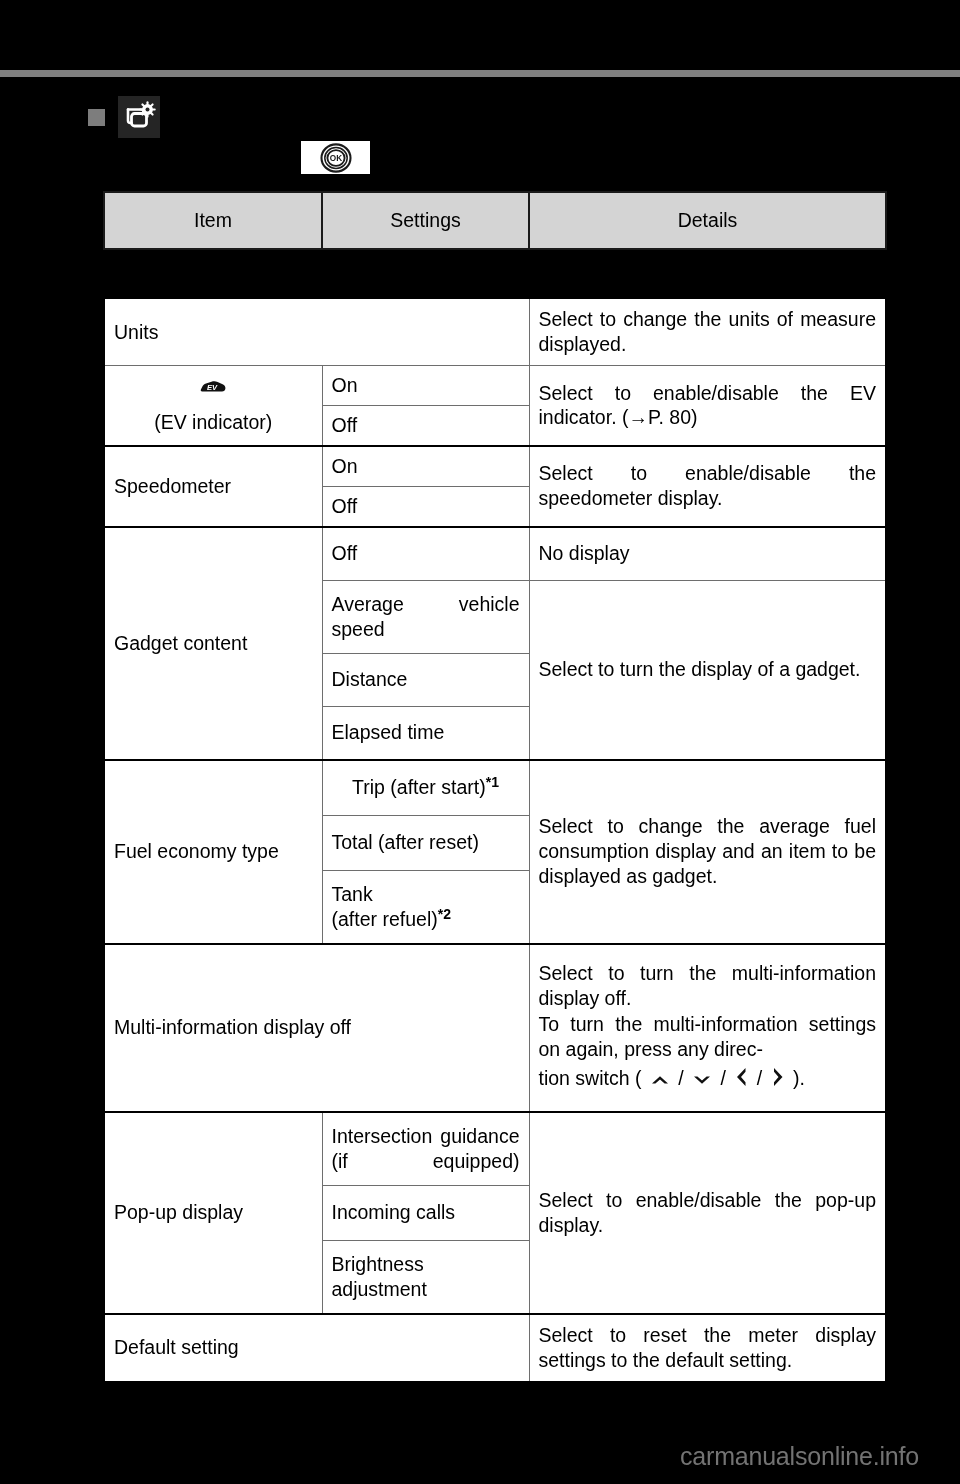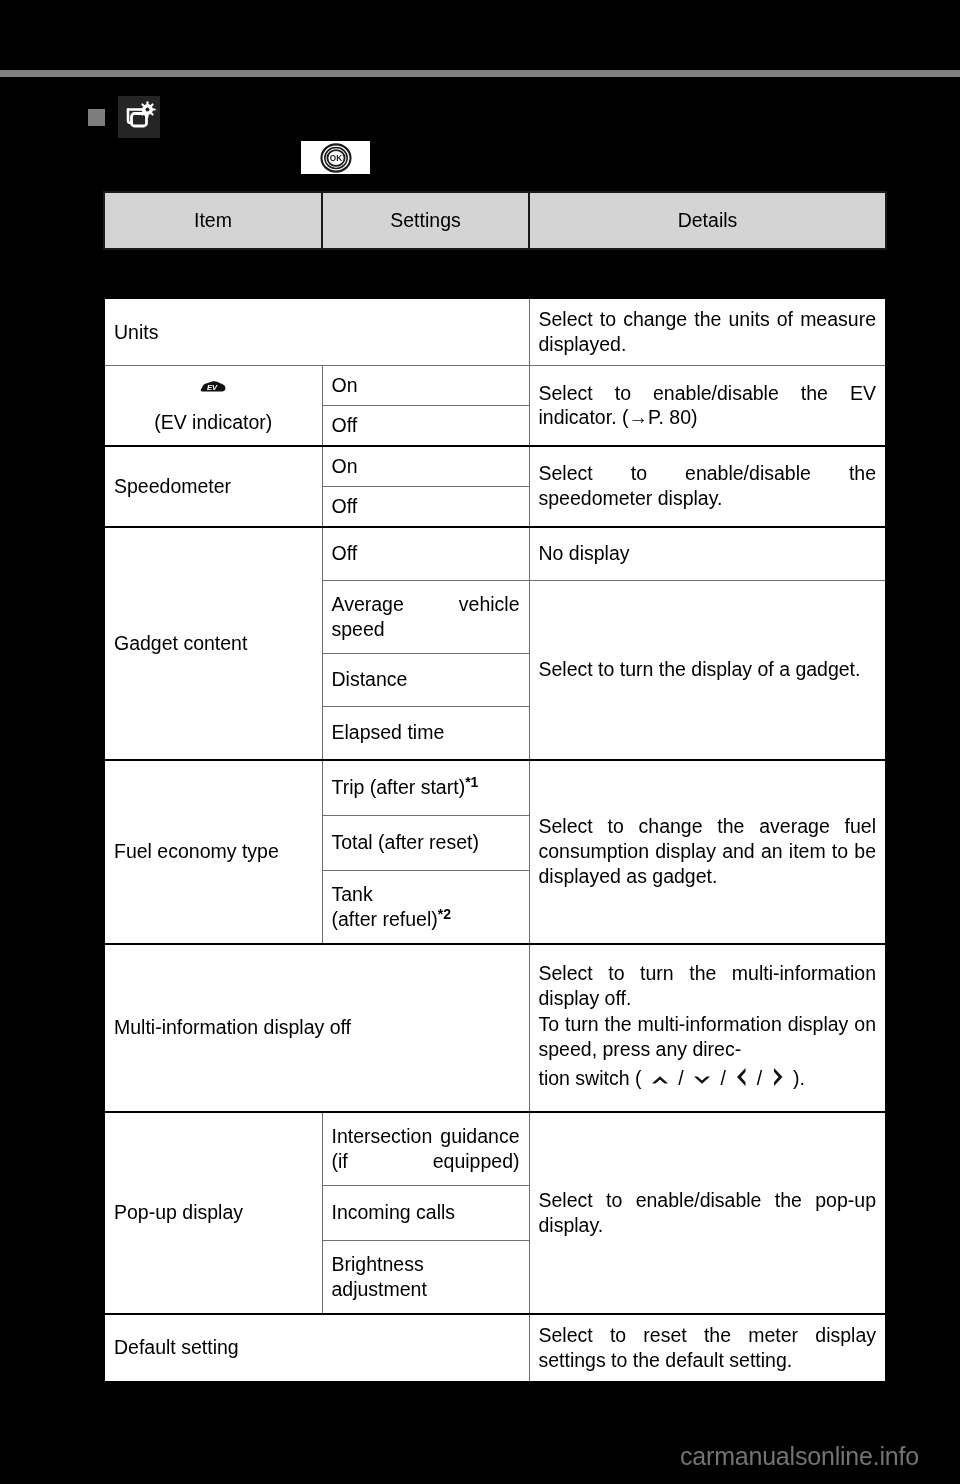--- a/index.html
+++ b/index.html
@@ -257,39 +257,39 @@
     </tr>
     <tr>
       <td style="height:38px;">Distance</td>
     </tr>
     <tr>
       <td style="height:38px;">Elapsed time</td>
     </tr>
 
     <tr>
       <td class="outer-left sep-strong" rowspan="3">Fuel economy type</td>
-      <td class="sep-strong" style="height:40px;"><span>Trip (after start)</span><span class="footnote-sup">*1</span></td>
+      <td class="sep-strong" style="height:40px;text-align:center;"><span>Trip (after start)</span><span class="footnote-sup">*1</span></td>
       <td class="outer-right justify sep-strong" rowspan="3">Select to change the average fuel consumption display and an item to be displayed as gadget.</td>
     </tr>
     <tr>
       <td style="height:40px;margin-left:31px;">Total (after reset)</td>
     </tr>
     <tr>
       <td style="height:58px;">
         <span>Tank</span><br>
         <span>(after refuel)</span><span class="footnote-sup">*2</span>
       </td>
     </tr>
 
     <tr>
       <td class="outer-left sep-strong" colspan="2" style="height:152px;">Multi-information display off</td>
       <td class="outer-right sep-strong" style="vertical-align:middle;">
         <div class="justify">Select to turn the multi-information display off.</div>
         <div class="justify" style="margin-top:1px;">
-          <span>To turn the multi-information display on speed, press any direc-</span>
+          <span>To turn the multi-information settings on again, press any direc-</span>
         </div>
         <div style="margin-top:4px;">
           <span>tion switch (</span>
           <span class="arrow-glyph">
             <svg width="22" height="16" viewBox="0 0 22 16" aria-hidden="true">
               <path d="M3 11.5 L11 4.2 L19 11.5 L15.6 11.5 L11 7.6 L6.4 11.5 Z" fill="#111"></path>
             </svg>
           </span>
           <span>/</span>
           <span class="arrow-glyph">

